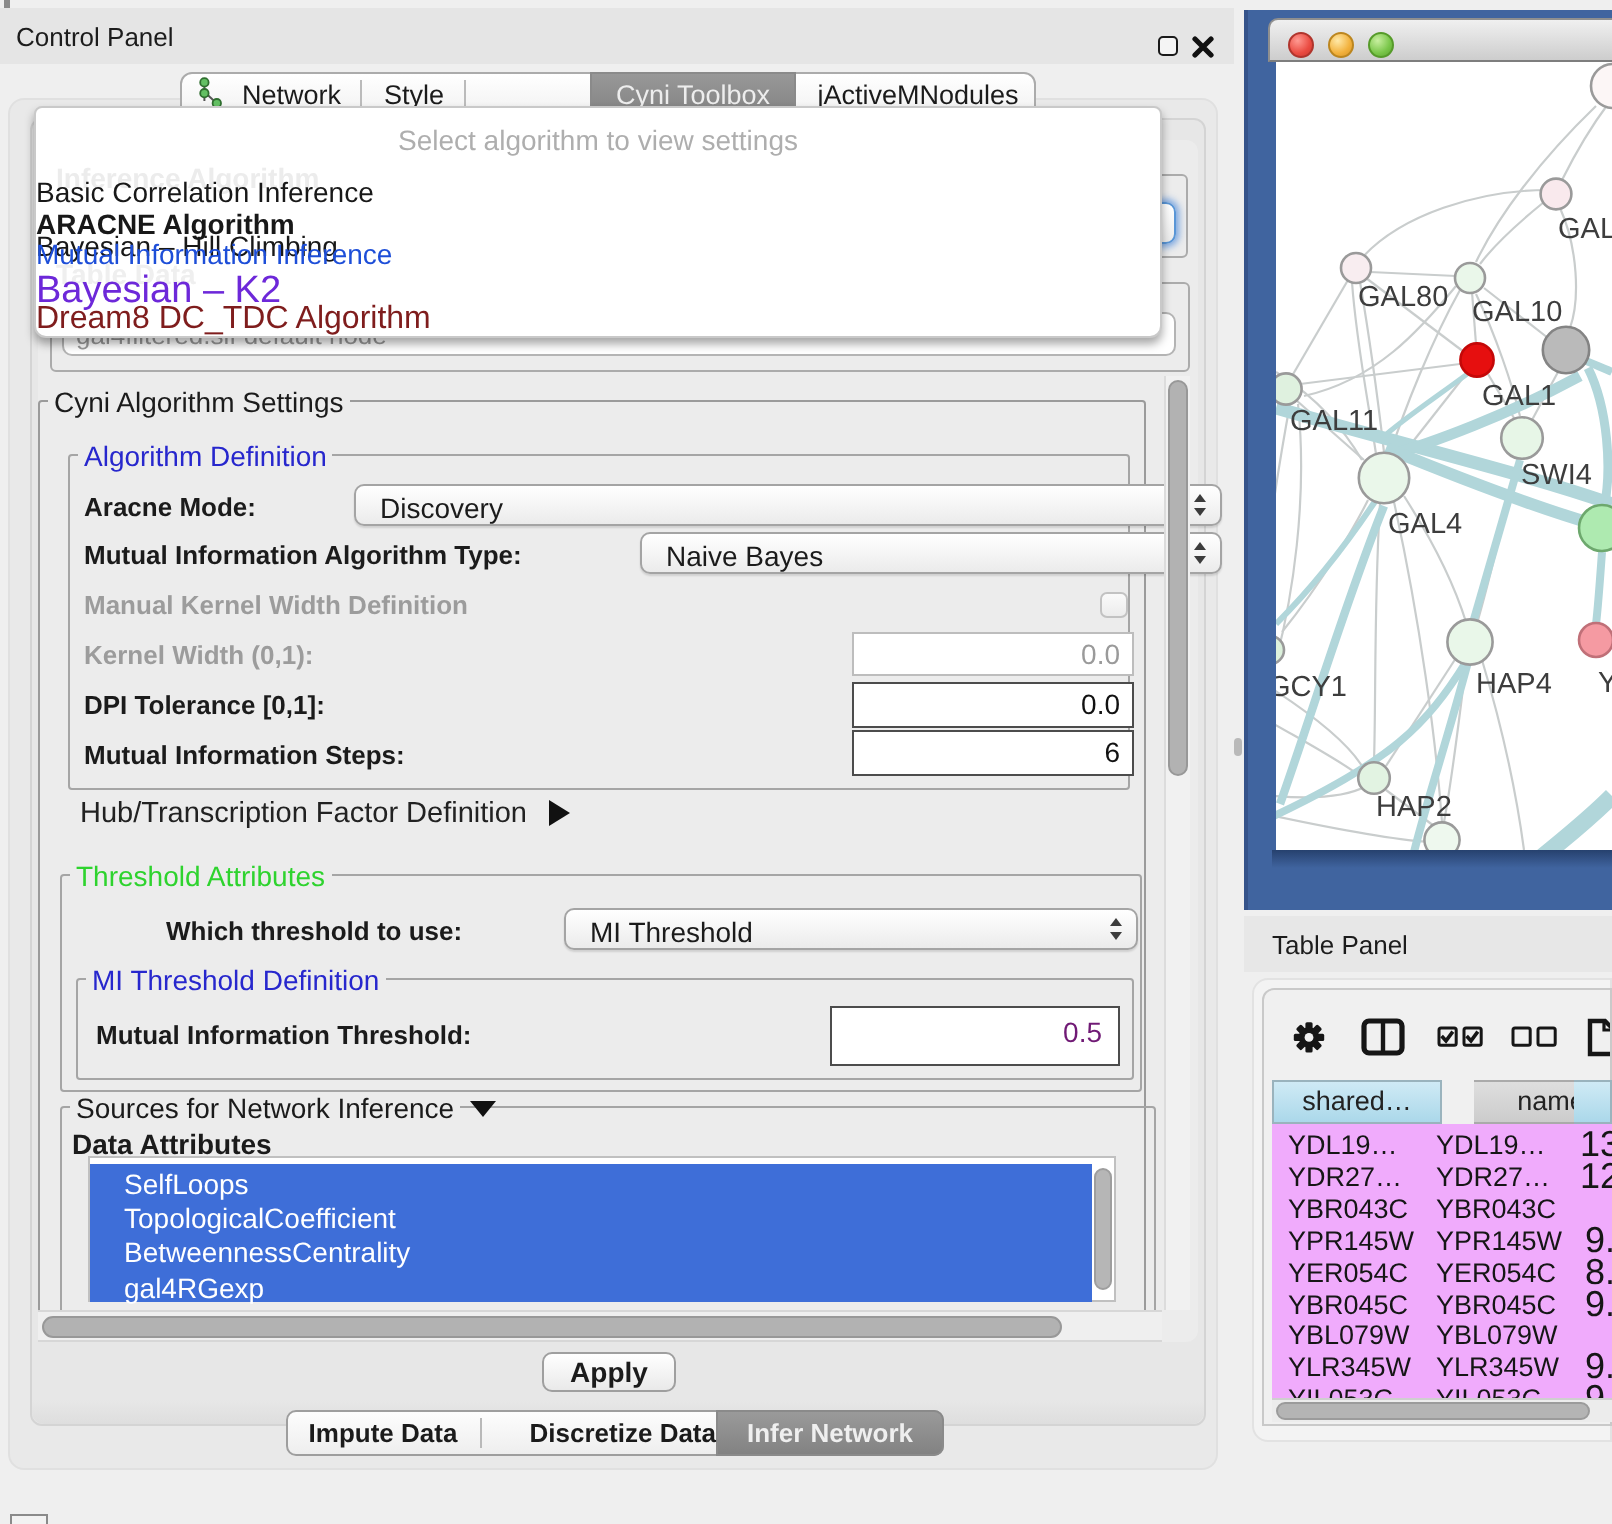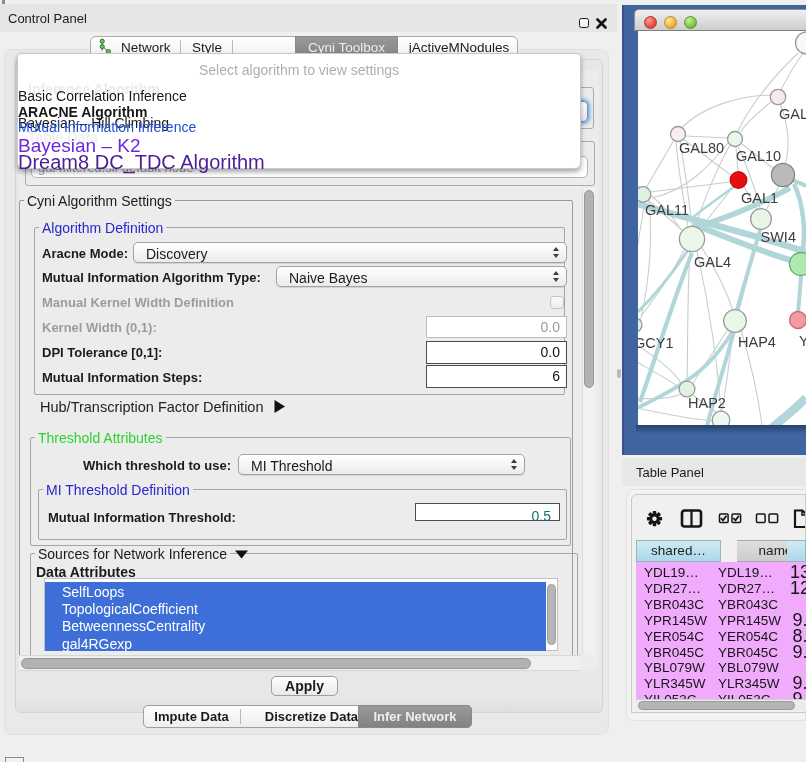--- a/index.html
+++ b/index.html
@@ -1,21 +1,21 @@
 <!DOCTYPE html>
 <html><head>
 <meta charset="utf-8">
 <style>
   html,body{margin:0;padding:0;}
   body{width:806px;height:762px;position:relative;overflow:hidden;background:#efefef;
        font-family:"Liberation Sans", sans-serif;}
   .abs{position:absolute;}
   .lbl{white-space:nowrap;}
   .combo{background:linear-gradient(#ffffff,#ebebeb);border:1px solid #a4a4a4;border-radius:5px;
-         box-sizing:border-box;box-shadow:0 1px 1px rgba(0,0,0,0.12);}
+         box-sizing:border-box;box-shadow:0 1px 1px rgba(0,0,0,0.12);margin-left:44px;}
   .ctext{position:absolute;left:12px;top:2.5px;font-size:14px;color:#1b1b1b;white-space:nowrap;}
   .carr{position:absolute;right:6px;top:3px;width:7px;height:13px;}
   .carr:before{content:"";position:absolute;left:0;top:1px;border-left:3.5px solid transparent;
          border-right:3.5px solid transparent;border-bottom:4.5px solid #3c3c3c;}
   .carr:after{content:"";position:absolute;left:0;bottom:1px;border-left:3.5px solid transparent;
          border-right:3.5px solid transparent;border-top:4.5px solid #3c3c3c;}
 </style>
 </head>
 <body>
 
@@ -78,21 +78,21 @@
 <div class="abs lbl" style="left:35px;top:430px;padding:0 3px;background:#ececec;font-size:14px;color:#2ed32e;">Threshold Attributes</div>
 <div class="abs lbl" style="left:83px;top:458px;font-size:13px;font-weight:bold;color:#1b1b1b;">Which threshold to use:</div>
 <div class="combo abs" style="left:238px;top:454px;width:287px;height:21px;">
   <span class="ctext">MI Threshold</span>
     <span class="carr"></span>
 </div>
 
 <div class="abs" style="left:38px;top:489px;width:529px;height:51px;border:1px solid #a5a5a5;border-radius:2px;box-sizing:border-box;"></div>
 <div class="abs lbl" style="left:43px;top:482px;padding:0 3px;background:#ececec;font-size:14px;color:#2727cd;">MI Threshold Definition</div>
 <div class="abs lbl" style="left:48px;top:510px;font-size:13px;font-weight:bold;color:#1b1b1b;">Mutual Information Threshold:</div>
-<div class="abs" style="left:415px;top:503px;width:145px;height:18px;background:#fff;border:1.5px solid #4c4c4c;box-sizing:border-box;font-size:14px;color:#0f766e;text-align:right;padding:4px 8px 0 4px;">0.5</div>
+<div class="abs" style="left:415px;top:503px;width:145px;height:30px;background:#fff;border:1.5px solid #4c4c4c;box-sizing:border-box;font-size:14px;color:#701a75;text-align:right;padding:4px 8px 0 4px;">0.5</div>
 
 <div class="abs" style="left:30px;top:553px;width:548px;height:107px;border:1px solid #a5a5a5;border-radius:2px;box-sizing:border-box;"></div>
 <div class="abs lbl" style="left:35px;top:546px;padding:0 3px;background:#ececec;font-size:14px;color:#1b1b1b;">Sources for Network Inference</div>
 <svg class="abs" style="left:234px;top:549px;" width="15" height="11">
     <path d="M1,1.5 L14,1.5 L7.5,9.5 Z" fill="#111"></path>
   </svg>
 <div class="abs lbl" style="left:36px;top:564px;font-size:14px;font-weight:bold;color:#1b1b1b;">Data Attributes</div>
 
 <div class="abs" style="left:44px;top:578px;width:514px;height:73px;background:#fff;border:1px solid #c0c0c0;box-sizing:border-box;"></div>
 <div class="abs" style="left:45px;top:582px;width:501px;height:69px;background:#3e6ed8;"></div>
@@ -135,21 +135,21 @@
 
 <div class="abs" style="left:17px;top:53px;width:564px;height:116px;background:#fff;border:1px solid #c9c9c9;border-radius:4px 4px 6px 6px;box-sizing:border-box;box-shadow:0 3px 5px rgba(0,0,0,0.35);"></div>
 <div class="abs lbl" style="left:17px;top:62px;width:564px;text-align:center;font-size:14px;color:#aeaeae;">Select algorithm to view settings</div>
 <div class="abs lbl" style="left:28px;top:81px;font-size:14px;font-weight:bold;color:#ececec;">Inference Algorithm</div>
 <div class="abs lbl" style="left:28px;top:129px;font-size:14px;font-weight:bold;color:#efefef;">Table Data</div>
 <div class="abs lbl" style="left:18px;top:72.1px;font-size:14px;color:#181818;margin-top:43px;">Bayesian – Hill Climbing</div>
 <div class="abs lbl" style="left:18px;top:87.8px;font-size:14px;color:#181818;">Basic Correlation Inference</div>
 <div class="abs lbl" style="left:18px;top:103.6px;font-size:14px;font-weight:bold;color:#181818;">ARACNE Algorithm</div>
 <div class="abs lbl" style="left:18px;top:119.3px;font-size:14px;color:#1d4ed8;">Mutual Information Inference</div>
 <div class="abs lbl" style="left:18px;top:135px;font-size:19px;color:#6d28d9;">Bayesian – K2</div>
-<div class="abs lbl" style="left:18px;top:150.9px;font-size:20px;color:#4c1d95;">Dream8 DC_TDC Algorithm</div>
+<div class="abs lbl" style="left:18px;top:150.9px;font-size:16px;color:#7f1d1d;">Dream8 DC_TDC Algorithm</div>
 
 <div class="abs" style="left:622px;top:5px;width:184px;height:450px;background:#40649f;border-left:2px solid #35538a;box-sizing:border-box;"></div>
 
 <div class="abs" style="left:634px;top:9px;width:172px;height:22px;border-radius:5px 0 0 0;background:linear-gradient(#f0f0f0,#cdcdcd);border:1px solid #8f8f8f;border-right:none;border-bottom:1px solid #7e7e7e;box-sizing:border-box;"></div>
 <div class="abs" style="left:644px;top:16px;width:11px;height:11px;border-radius:50%;background:radial-gradient(circle at 35% 30%,#ff9a92,#ea4b41 60%,#c93a31);border:0.5px solid #b0352d;"></div>
 <div class="abs" style="left:664px;top:16px;width:11px;height:11px;border-radius:50%;background:radial-gradient(circle at 35% 30%,#ffe9a8,#f2b13c 60%,#d59427);border:0.5px solid #bc861f;"></div>
 <div class="abs" style="left:684px;top:16px;width:11px;height:11px;border-radius:50%;background:radial-gradient(circle at 35% 30%,#c8efa0,#79c649 60%,#5ba32f);border:0.5px solid #569b2a;"></div>
 
 <div class="abs" style="left:638px;top:31px;width:168px;height:394px;background:#ffffff;"></div>
 <svg class="abs" style="left:638px;top:31px;" width="168" height="394" viewBox="638 31 168 394">

